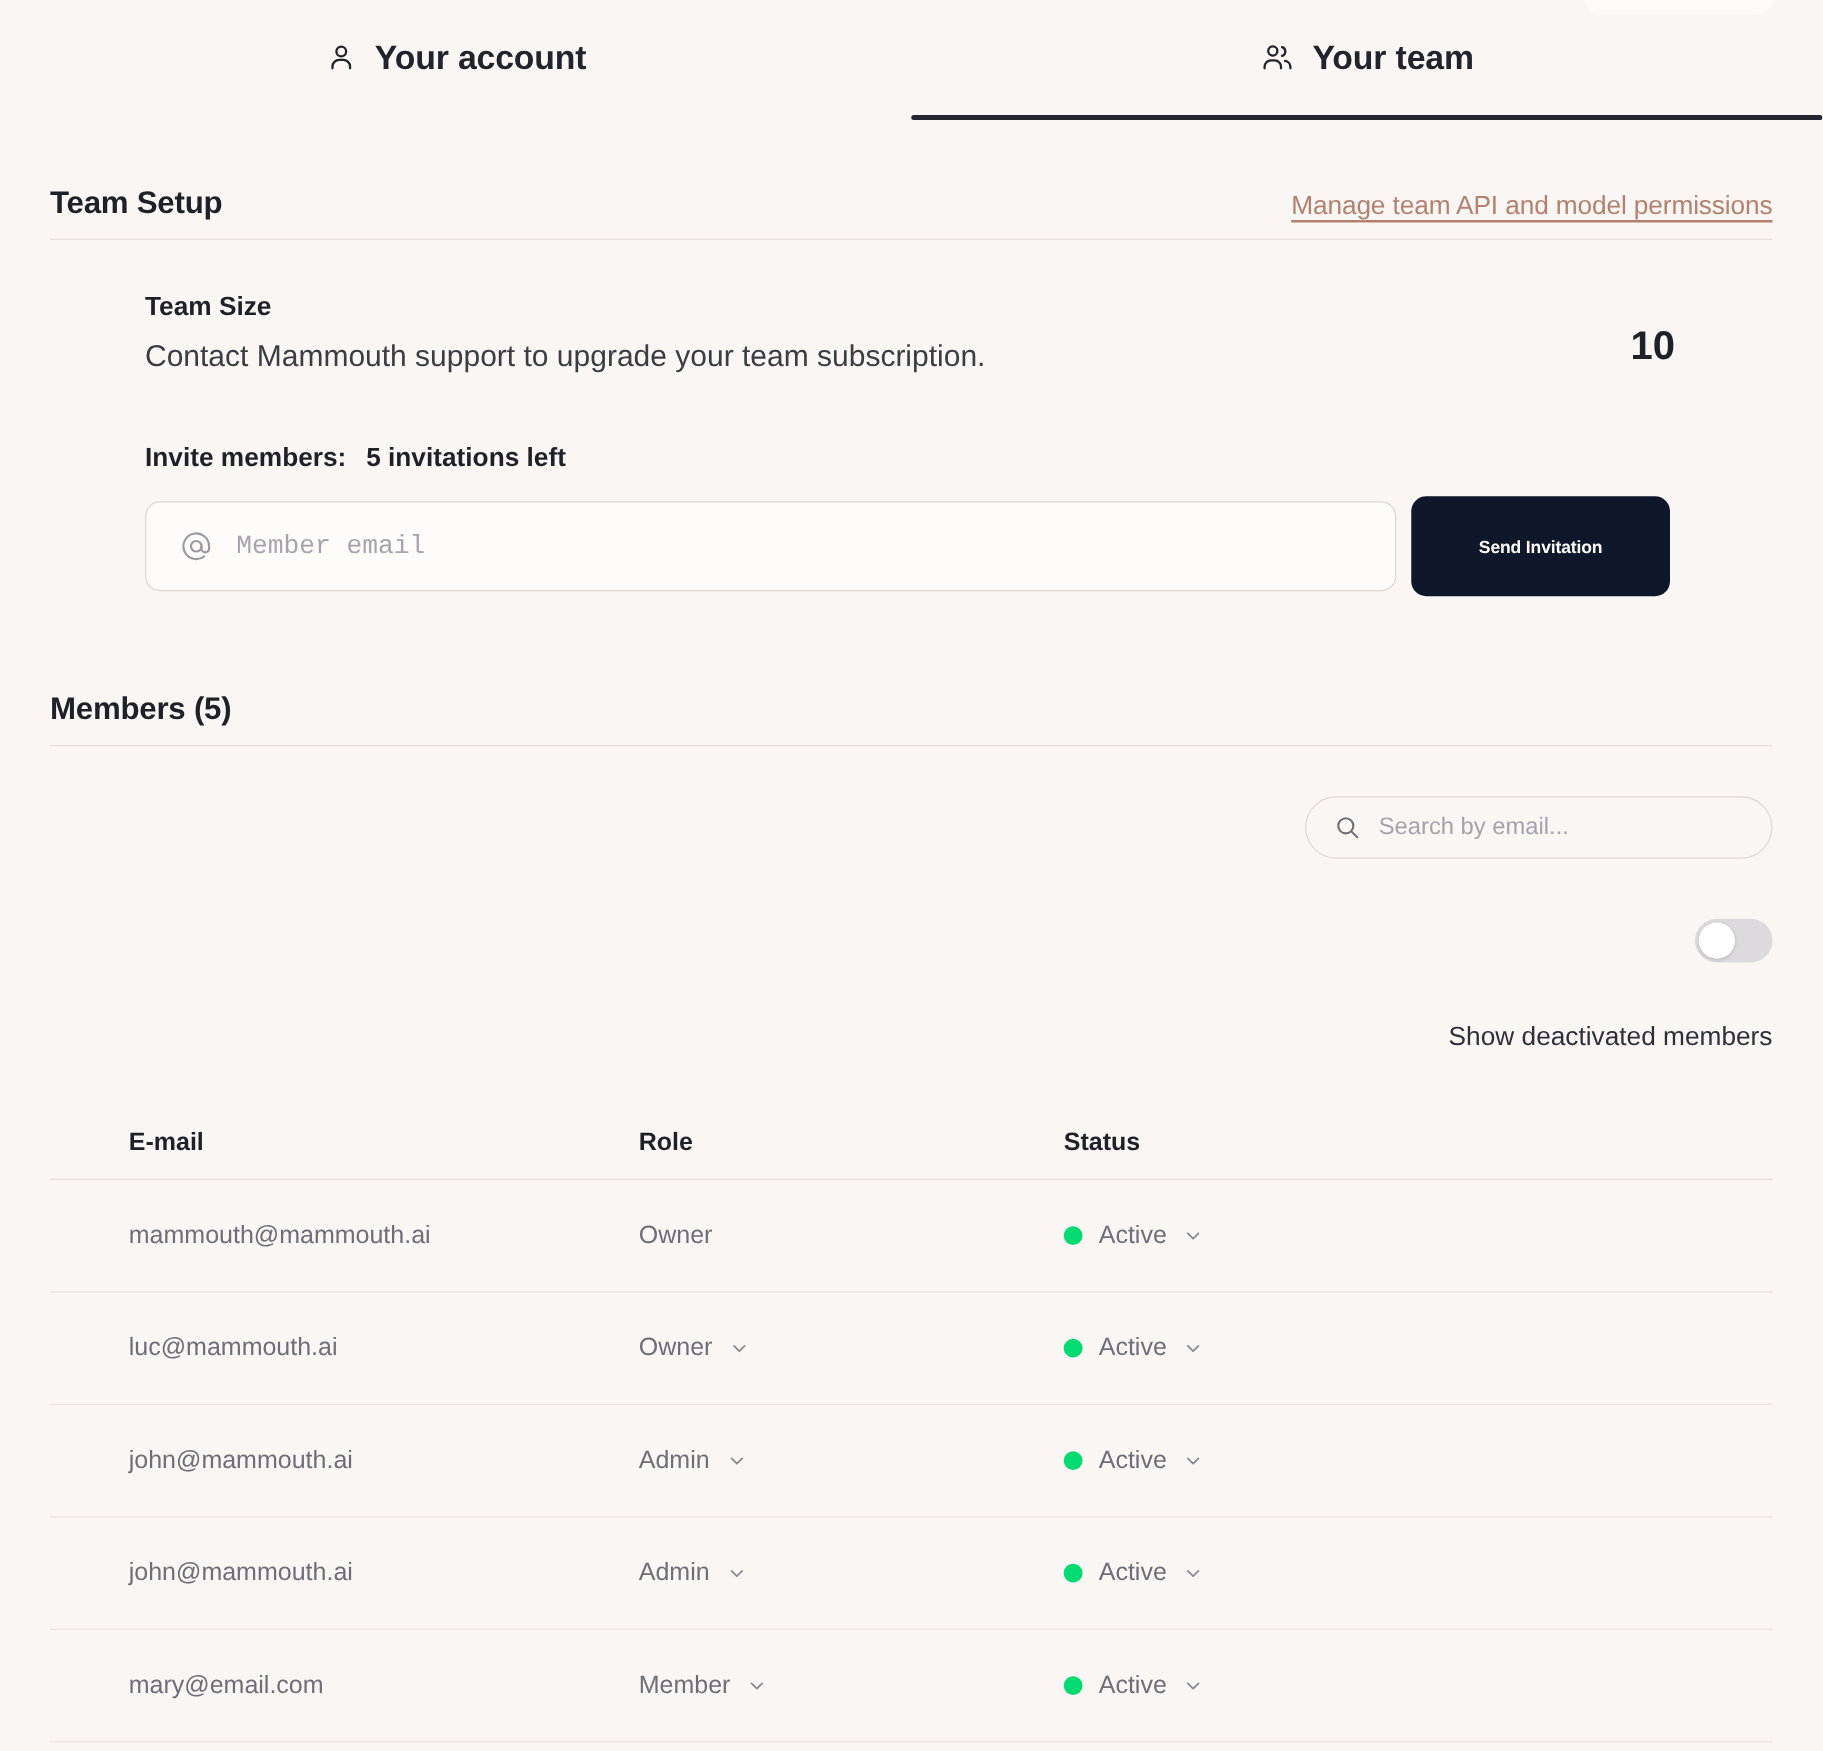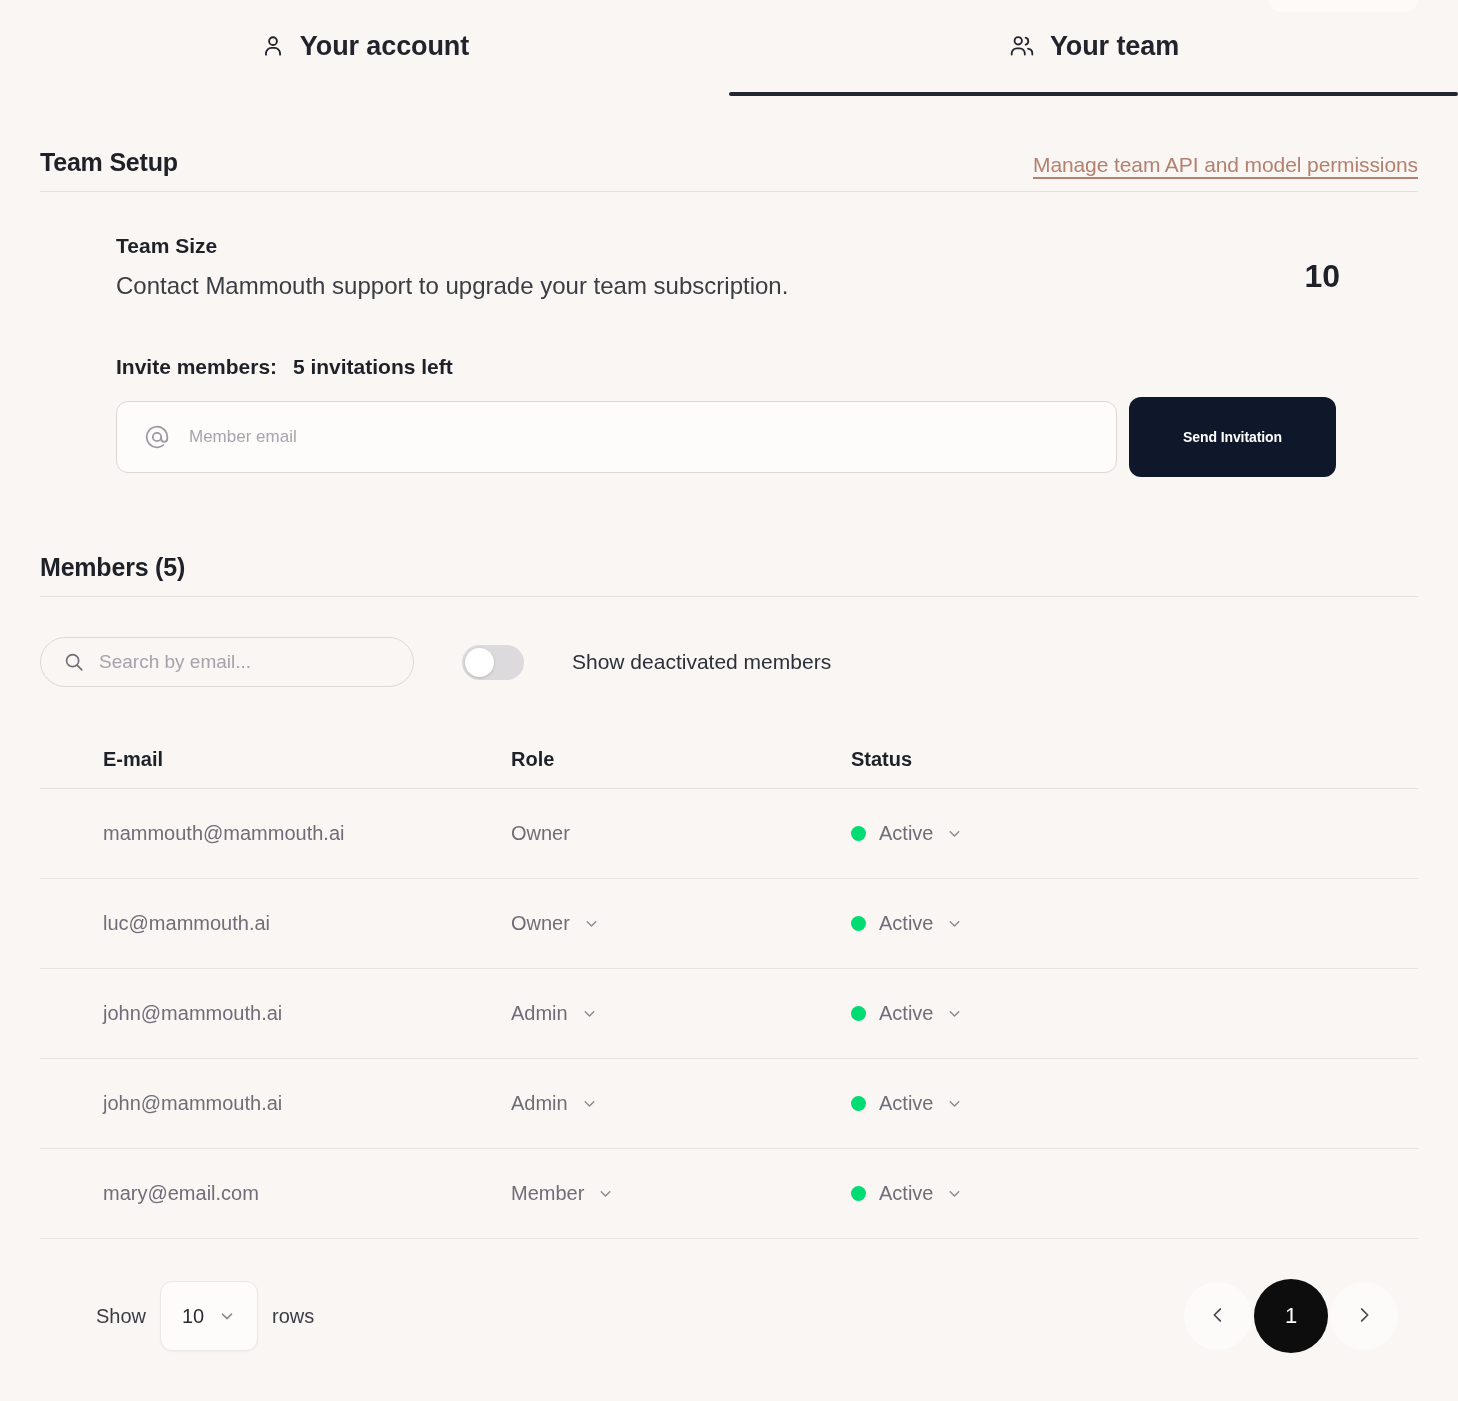--- a/index.html
+++ b/index.html
@@ -139,22 +139,22 @@
     display: flex;
     align-items: center;
     padding: 0 26px;
     gap: 18px;
   }
   .at-icon { color: #9b9aa3; display: flex; align-items: center; }
   .email-input {
     border: 0;
     outline: 0;
     background: transparent;
-    font-family: Liberation Sans, sans-serif;
-    font-size: 17px;
+    font-family: Liberation Mono, monospace;
+    font-size: 21px;
     color: #701a75;
     width: 100%;
   }
   .email-input::placeholder { color: #a7a4ad; }
   .send-btn {
     width: 207px;
     height: 80px;
     margin-top: -4px;
     background: #0f172a;
     color: #ffffff;
@@ -165,23 +165,24 @@
     font-weight: 700;
     cursor: pointer;
     letter-spacing: -0.1px;
   }
 
   
   #members-head { margin-top: 76px; }
 
   .filters {
     display: flex;
-    align-items: center;
+    align-items: flex-end;
     gap: 48px;
     margin: 40px 40px 0 40px;
+    flex-direction: column;
   }
   .search-wrap {
     width: 374px;
     height: 50px;
     border: 1px solid #ded8d3;
     border-radius: 26px;
     display: flex;
     align-items: center;
     gap: 14px;
     padding: 0 22px;

